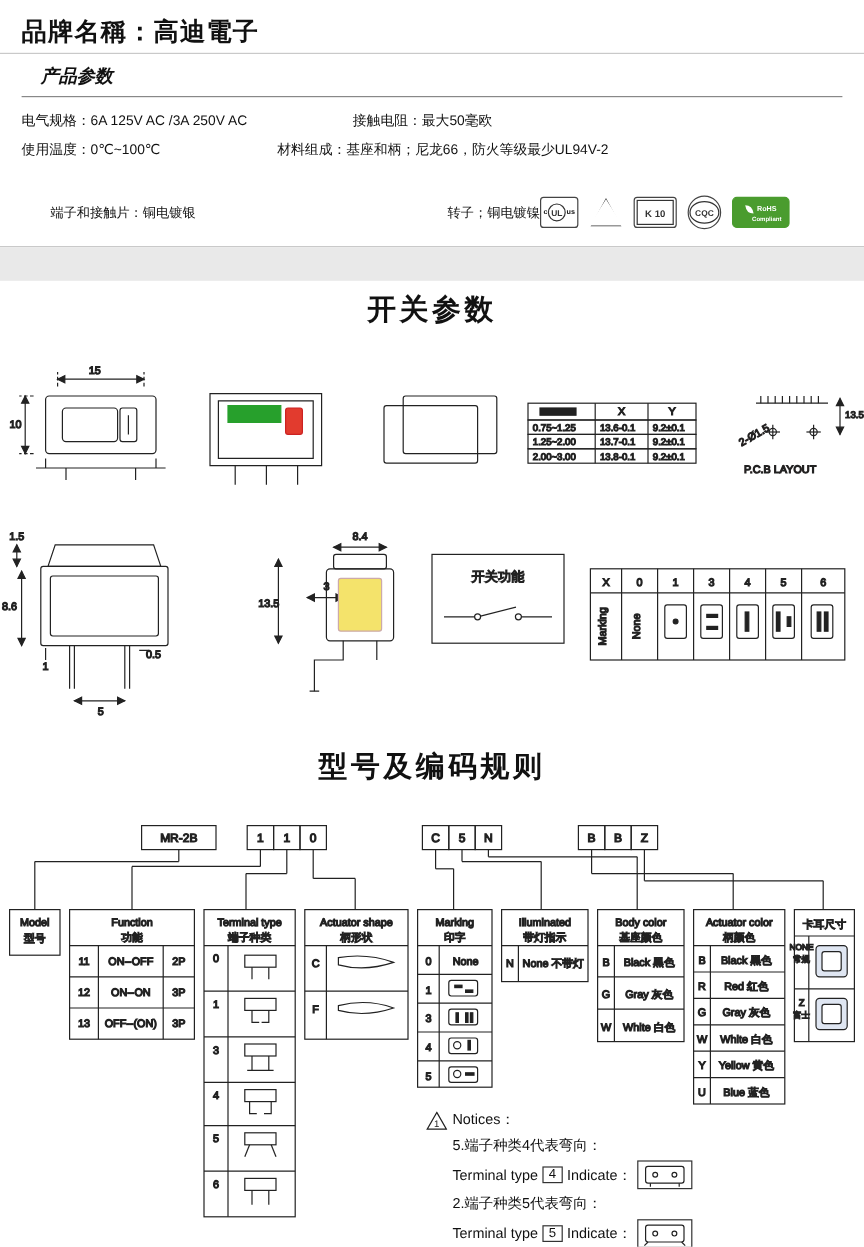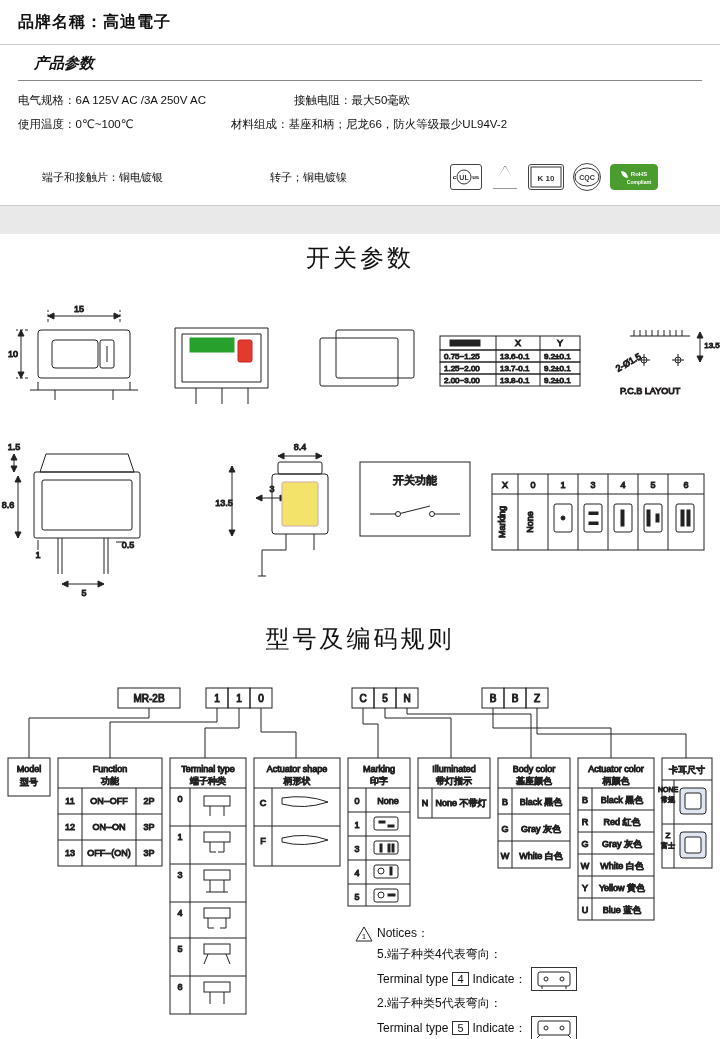--- a/index.html
+++ b/index.html
@@ -7,52 +7,52 @@
     width:720px;height:1039px;
     background:#ffffff;
     font-family:"Liberation Sans","DejaVu Sans",sans-serif;
     color:#111;
     position:relative;
     overflow:hidden;
     font-size:11px;
   }
   .brand{
     position:absolute;left:18px;top:12px;
-    font-size:16px;font-weight:bold;letter-spacing:1px;
+    font-size:21px;font-weight:bold;letter-spacing:1px;
   }
   .hr1{position:absolute;left:0;top:44px;width:720px;height:1px;background:#c9c9c9;}
   .sect-title{
     position:absolute;left:18px;top:54px;
     font-size:15px;font-weight:bold;font-style:italic;margin-left:16px;
   }
   .hr2{position:absolute;left:18px;top:80px;width:684px;height:1px;background:#888;}
 
   .specs{position:absolute;left:18px;top:88px;width:684px;}
   .spec-row{display:flex;height:24px;align-items:center;font-size:11.5px;}
   .c1{width:228px;}
   .c2{width:276px;}
   .c3{width:180px;}
   .wide{width:504px;}
 
   .cert-row{position:absolute;left:18px;top:160px;width:684px;height:34px;}
   .cert-row .c1{width:228px;}
-  .cert-row .c2{width:180px;}
+  .cert-row .c2{width:180px;text-align:right;}
   .certs{display:flex;align-items:center;gap:9px;}
   .cert{width:30px;height:24px;border:1px solid #444;border-radius:3px;display:flex;align-items:center;justify-content:center;font-size:7px;font-weight:bold;}
   .cert.round{border-radius:50%;width:26px;height:26px;}
   .cert.tri{border:none;width:28px;height:26px;position:relative;}
   .cert.tri:before{content:"";position:absolute;left:0;top:2px;border-left:14px solid transparent;border-right:14px solid transparent;border-bottom:22px solid #fff;box-sizing:border-box;}
   .cert.green{background:#4a9c2e;color:#fff;border-color:#4a9c2e;border-radius:4px;width:46px;height:24px;line-height:1.1;text-align:center;font-size:6px;}
 
   .band{position:absolute;left:0;top:206px;width:720px;height:28px;background:#e9e9e9;}
   .hr3{position:absolute;left:0;top:205px;width:720px;height:1px;background:#c9c9c9;}
 
   .big-title{
     position:absolute;width:720px;text-align:center;
-    font-size:24px;font-weight:normal;letter-spacing:3px;
+    font-size:24px;font-weight:bold;letter-spacing:3px;
   }
   #t1{top:242px;}
   #t2{top:623px;}
 
   .dwg{position:absolute;}
   svg{display:block;}
 
   .notices{position:absolute;left:355px;top:925px;font-size:12px;}
   .notice-line{display:flex;align-items:center;gap:4px;margin-bottom:4px;}
   .boxnum{display:inline-block;border:1px solid #333;padding:0 4px;font-size:11px;}

